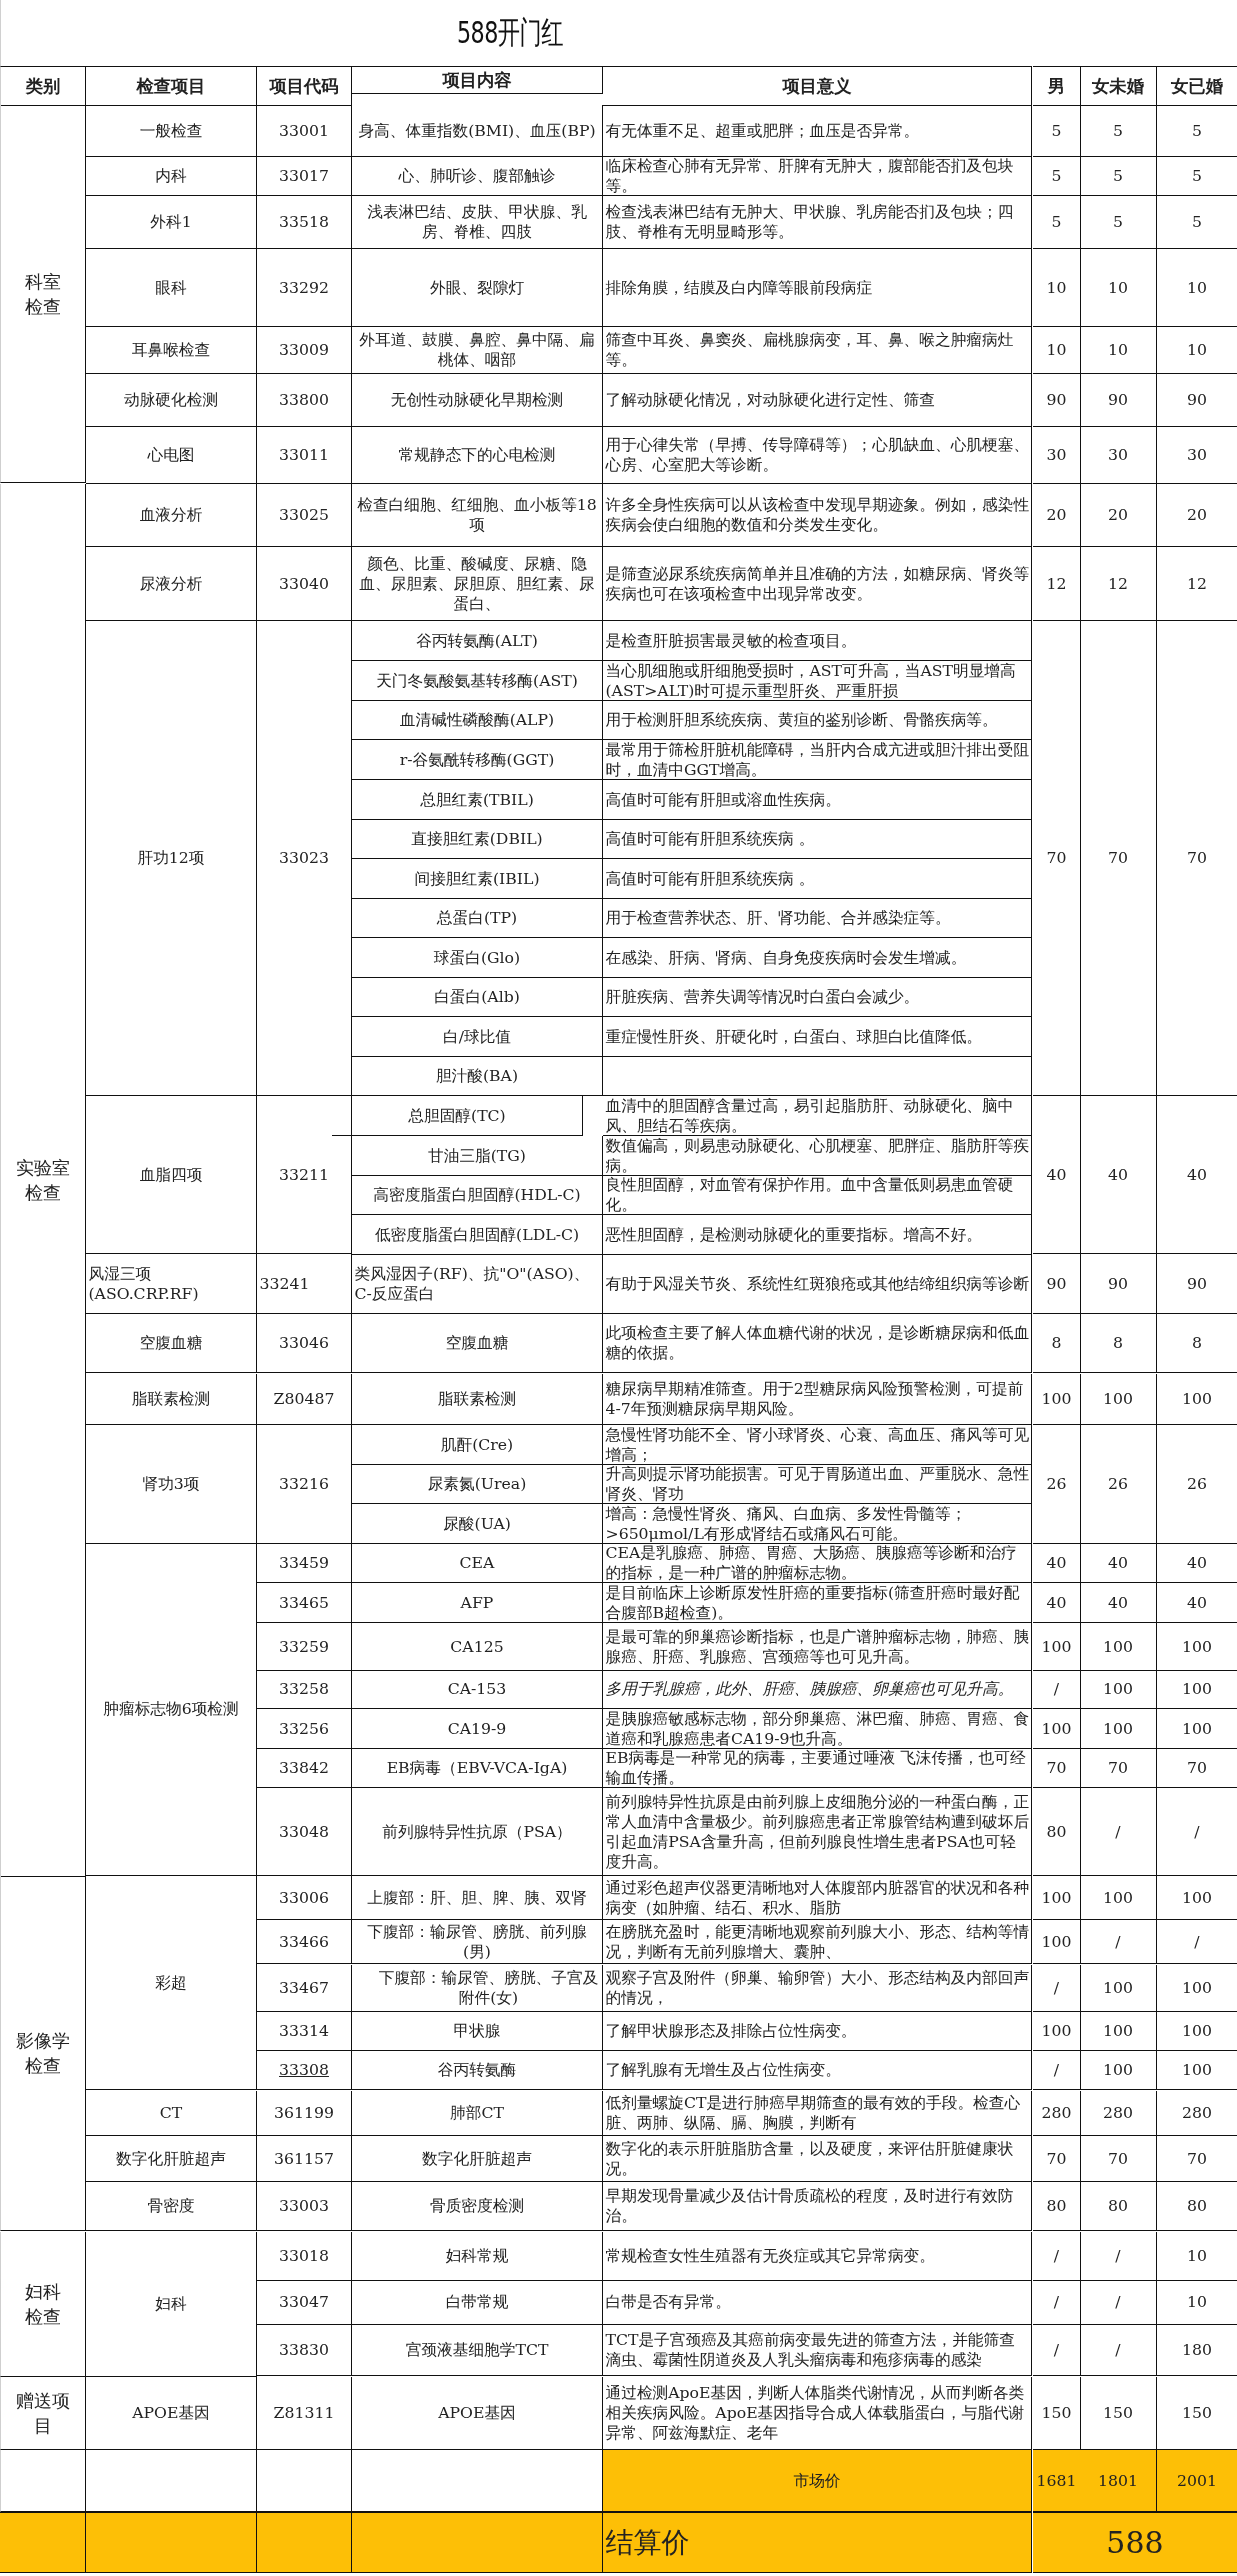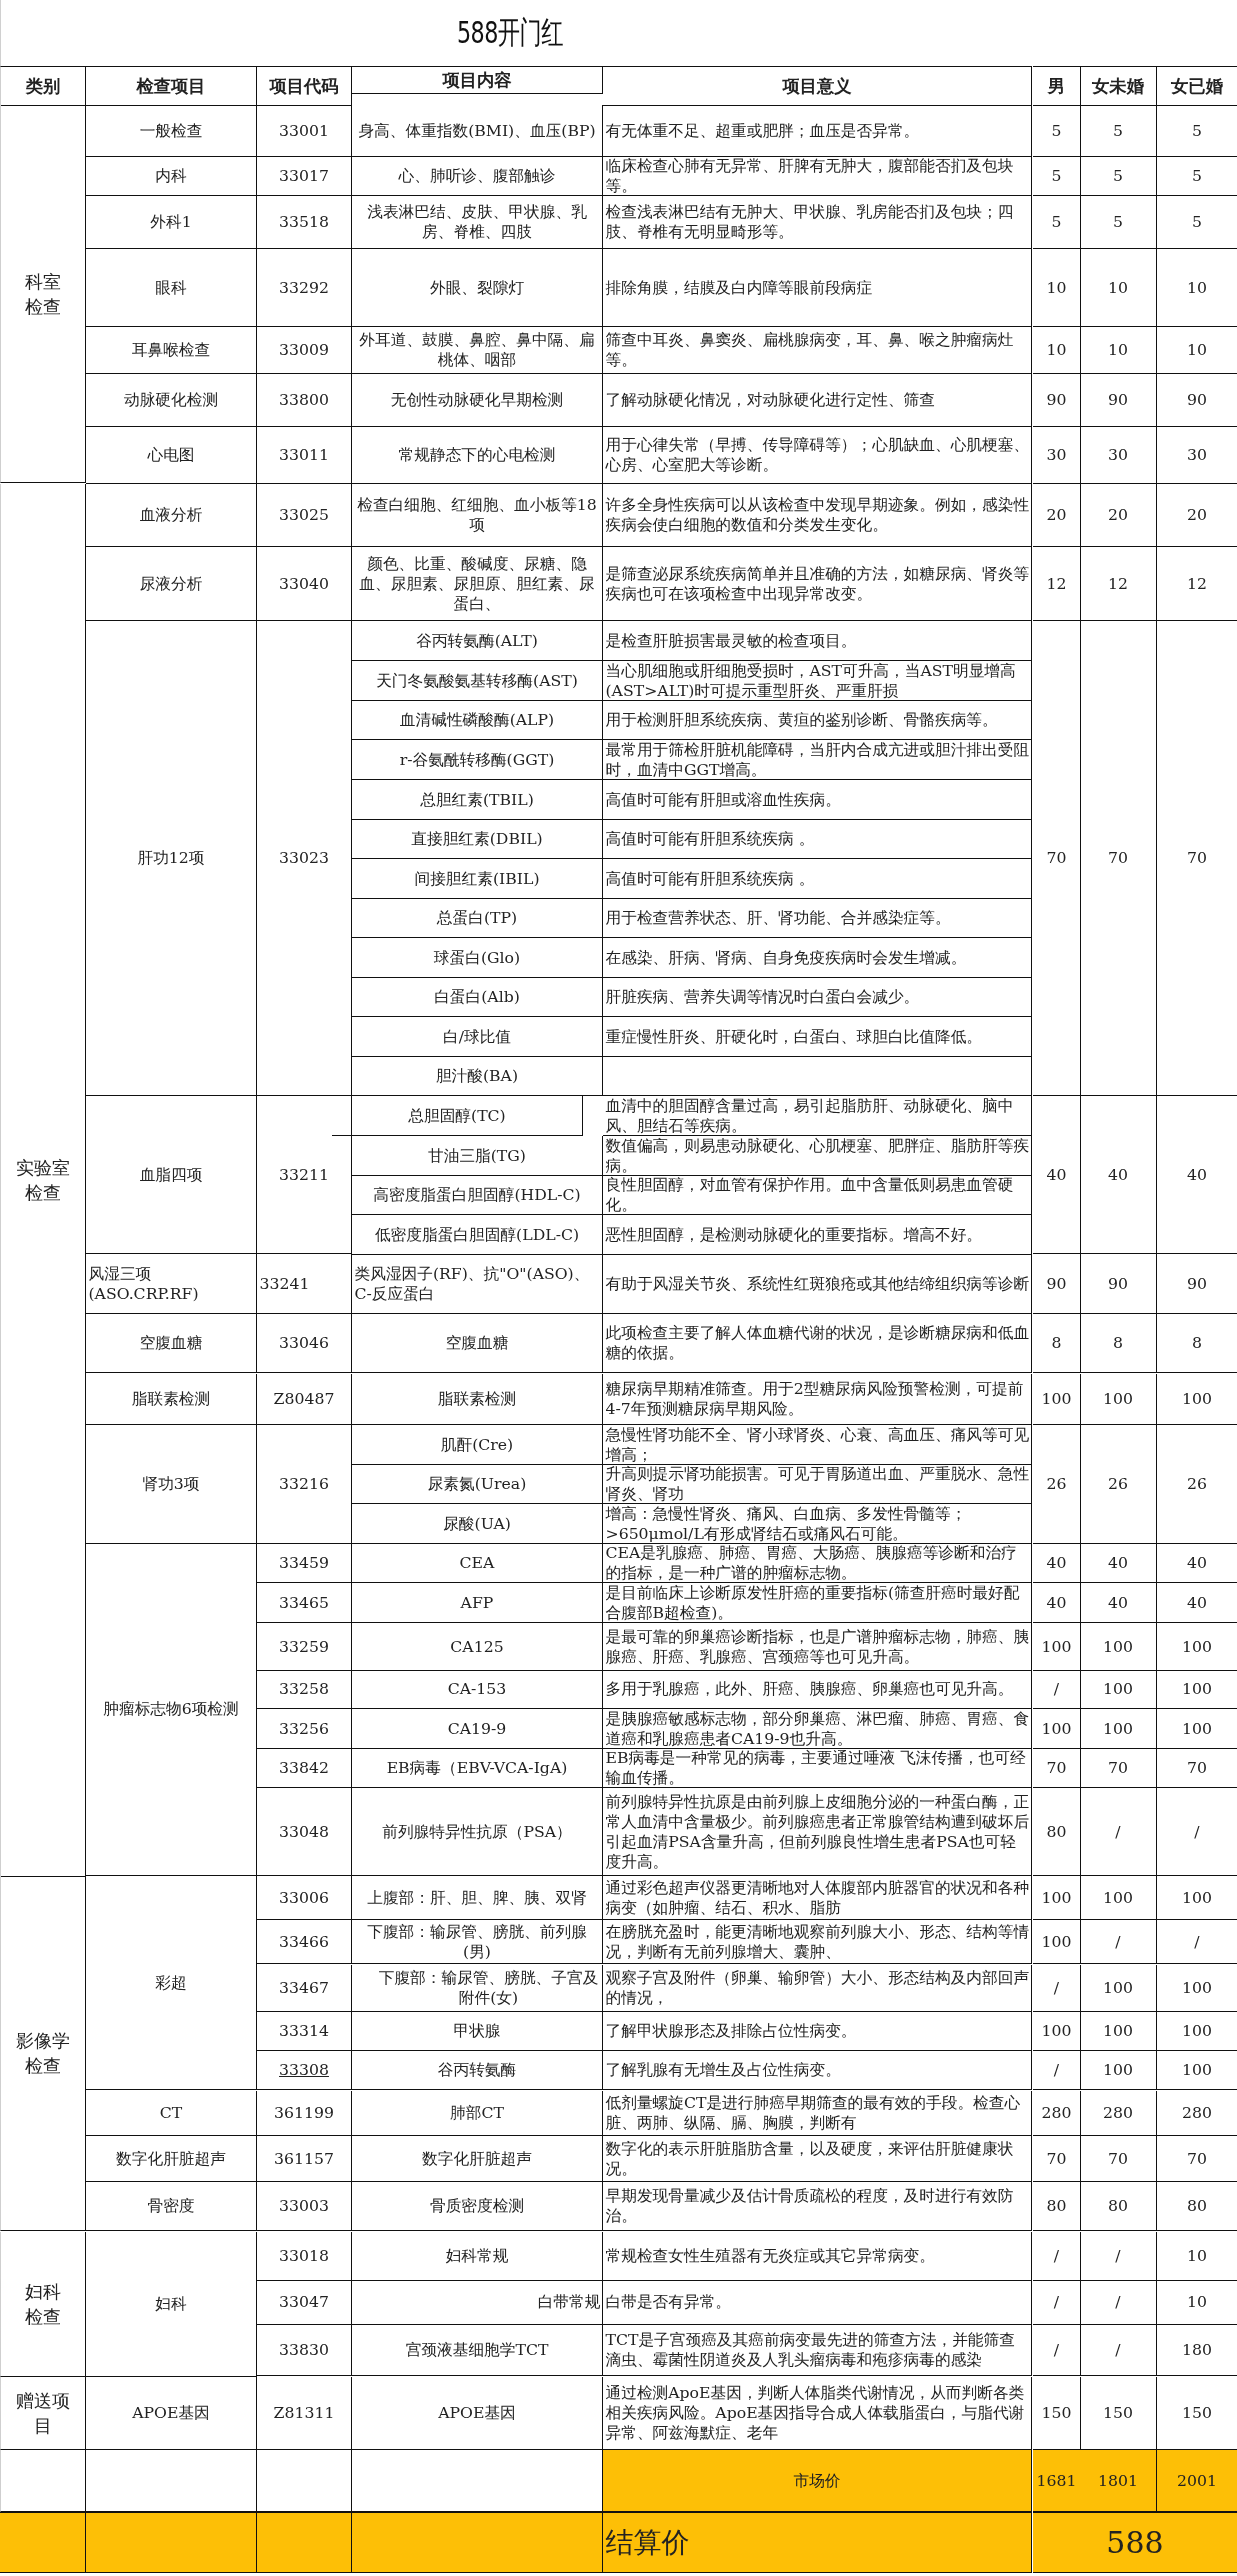--- a/index.html
+++ b/index.html
@@ -602,21 +602,21 @@
     <div class="cell " style="left: 1157px; width: 81px; top: 1623px; height: 48px;">
       <span class="txt" style="white-space: pre-line;">100</span>
     </div>
     <div class="cell " style="left: 257px; width: 95px; top: 1670px; height: 39px;">
       <span class="txt" style="white-space: pre-line;">33258</span>
     </div>
     <div class="cell " style="left: 352px; width: 251px; top: 1670px; height: 39px;">
       <span class="txt" style="white-space: pre-line;">CA-153</span>
     </div>
     <div class="cell left" style="left: 603px; width: 429px; top: 1670px; height: 39px;">
-      <span class="txt" style="white-space: pre-line;">多用于乳腺癌，此外、肝癌、胰腺癌、卵巢癌也可见升高。</span>
+      <span class="txt" style="white-space: pre-line; font-style: italic;">多用于乳腺癌，此外、肝癌、胰腺癌、卵巢癌也可见升高。</span>
     </div>
     <div class="cell " style="left: 1033px; width: 48px; top: 1670px; height: 39px;">
       <span class="txt" style="white-space: pre-line;">/</span>
     </div>
     <div class="cell " style="left: 1080px; width: 77px; top: 1670px; height: 39px;">
       <span class="txt" style="white-space: pre-line;">100</span>
     </div>
     <div class="cell " style="left: 1157px; width: 81px; top: 1670px; height: 39px;">
       <span class="txt" style="white-space: pre-line;">100</span>
     </div>
@@ -797,21 +797,21 @@
     <div class="cell " style="left: 1080px; width: 77px; top: 2232px; height: 49px;">
       <span class="txt" style="white-space: pre-line;">/</span>
     </div>
     <div class="cell " style="left: 1157px; width: 81px; top: 2232px; height: 49px;">
       <span class="txt" style="white-space: pre-line;">10</span>
     </div>
     <div class="cell " style="left: 257px; width: 95px; top: 2280px; height: 45px;">
       <span class="txt" style="white-space: pre-line;">33047</span>
     </div>
     <div class="cell " style="left: 352px; width: 251px; top: 2280px; height: 45px;">
-      <span class="txt" style="white-space: pre-line; text-align: right;">白带常规</span>
+      <span class="txt" style="white-space: pre-line;">白带常规</span>
     </div>
     <div class="cell left" style="left: 603px; width: 429px; top: 2280px; height: 45px;">
       <span class="txt" style="white-space: pre-line;">白带是否有异常。</span>
     </div>
     <div class="cell " style="left: 1033px; width: 48px; top: 2280px; height: 45px;">
       <span class="txt" style="white-space: pre-line;">/</span>
     </div>
     <div class="cell " style="left: 1080px; width: 77px; top: 2280px; height: 45px;">
       <span class="txt" style="white-space: pre-line;">/</span>
     </div>

